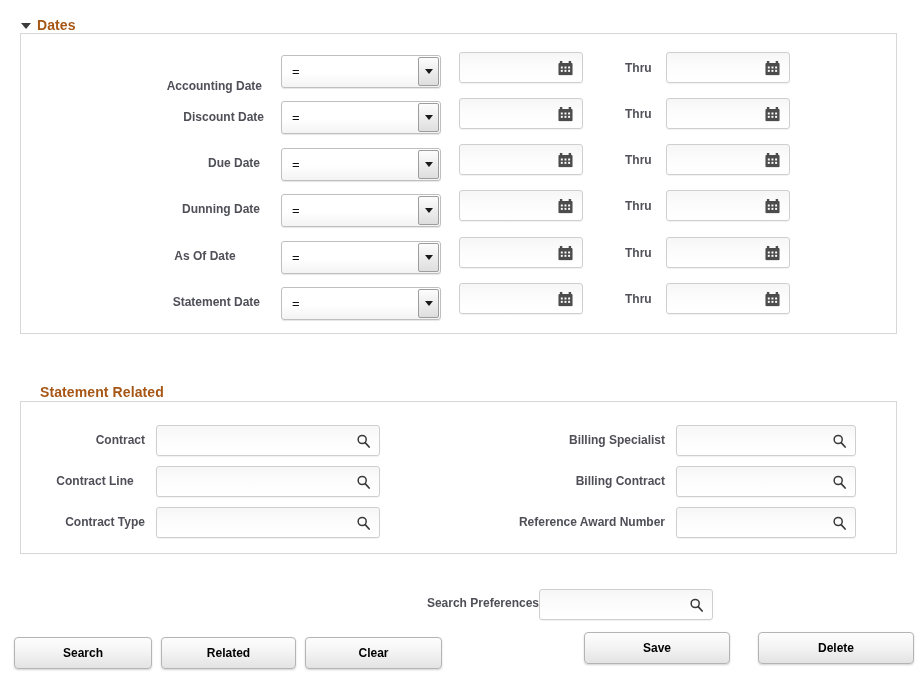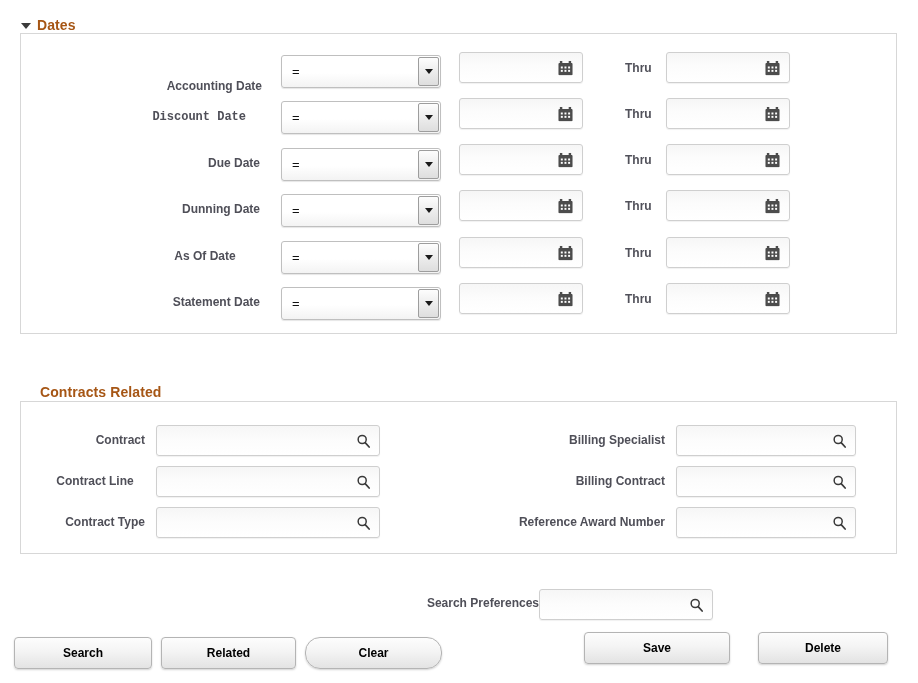--- a/index.html
+++ b/index.html
@@ -233,21 +233,21 @@
           <rect x="6.9" y="6.4" width="2.1" height="2.1"></rect>
           <rect x="10.8" y="6.4" width="2.1" height="2.1"></rect>
           <rect x="3" y="10" width="2.1" height="2.1"></rect>
           <rect x="6.9" y="10" width="2.1" height="2.1"></rect>
           <rect x="10.8" y="10" width="2.1" height="2.1"></rect>
         </g>
       </svg>
   </span>
 </div>
 
-<div class="abs field-label" style="left:136px; top:111px; width:110px;font-family:Liberation Mono, monospace;">Discount Date</div>
+<div class="abs field-label" style="left:154px; top:111px; width:110px;">Discount Date</div>
 <div class="ps-select abs" style="left:281px; top:101px;">
   <span class="sel-value">=</span>
   <span class="sel-btn"></span>
 </div>
 <div class="ps-input abs" style="left:459px; top:98px; width:124px;">
   <input type="text" value="" style="">
   <span class="cal-icon">
     <svg viewBox="0 0 16 16" width="15" height="15">
         <rect x="2" y="0.5" width="2.6" height="2.6" fill="#4c4c4c"></rect>
         <rect x="11.4" y="0.5" width="2.6" height="2.6" fill="#4c4c4c"></rect>
@@ -449,21 +449,21 @@
           <rect x="10.8" y="6.4" width="2.1" height="2.1"></rect>
           <rect x="3" y="10" width="2.1" height="2.1"></rect>
           <rect x="6.9" y="10" width="2.1" height="2.1"></rect>
           <rect x="10.8" y="10" width="2.1" height="2.1"></rect>
         </g>
       </svg>
   </span>
 </div>
 
 <div class="section-header abs" style="left:0; top:381px;">
-  <span class="section-title plain" style="margin-left:20px;">Contracts Related</span>
+  <span class="section-title plain" style="margin-left:20px;">Statement Related</span>
 </div>
 
 <div class="group-box" style="left:20px; top:401px; width:877px; height:153px;"></div>
 
 <div class="abs field-label" style="left:45px; top:434px; width:100px;">Contract</div>
 <div class="ps-input abs" style="left:156px; top:425px; width:224px;">
   <input type="text" value="" style="">
   <span class="search-icon">
     <svg viewBox="0 0 16 16" width="15" height="15">
         <circle cx="6.6" cy="6.4" r="4.3" fill="none" stroke="#3a3a3a" stroke-width="1.6"></circle>
@@ -533,16 +533,16 @@
   <span class="search-icon">
     <svg viewBox="0 0 16 16" width="15" height="15">
         <circle cx="6.6" cy="6.4" r="4.3" fill="none" stroke="#3a3a3a" stroke-width="1.6"></circle>
         <line x1="9.8" y1="9.7" x2="14" y2="14.4" stroke="#3a3a3a" stroke-width="1.8" stroke-linecap="round"></line>
       </svg>
   </span>
 </div>
 
 <div class="ps-button abs" style="left:14px; top:637px; width:138px;">Search</div>
 <div class="ps-button abs" style="left:161px; top:637px; width:135px;">Related</div>
-<div class="ps-button abs" style="left:305px; top:637px; width:137px;border-radius:15px;">Clear</div>
+<div class="ps-button abs" style="left:305px; top:637px; width:137px;">Clear</div>
 
 <div class="ps-button abs" style="left:584px; top:632px; width:146px;">Save</div>
-<div class="ps-button abs" style="left:758px; top:632px; width:130px;">Delete</div>
+<div class="ps-button abs" style="left:758px; top:632px; width:156px;">Delete</div>
 
 </body></html>

